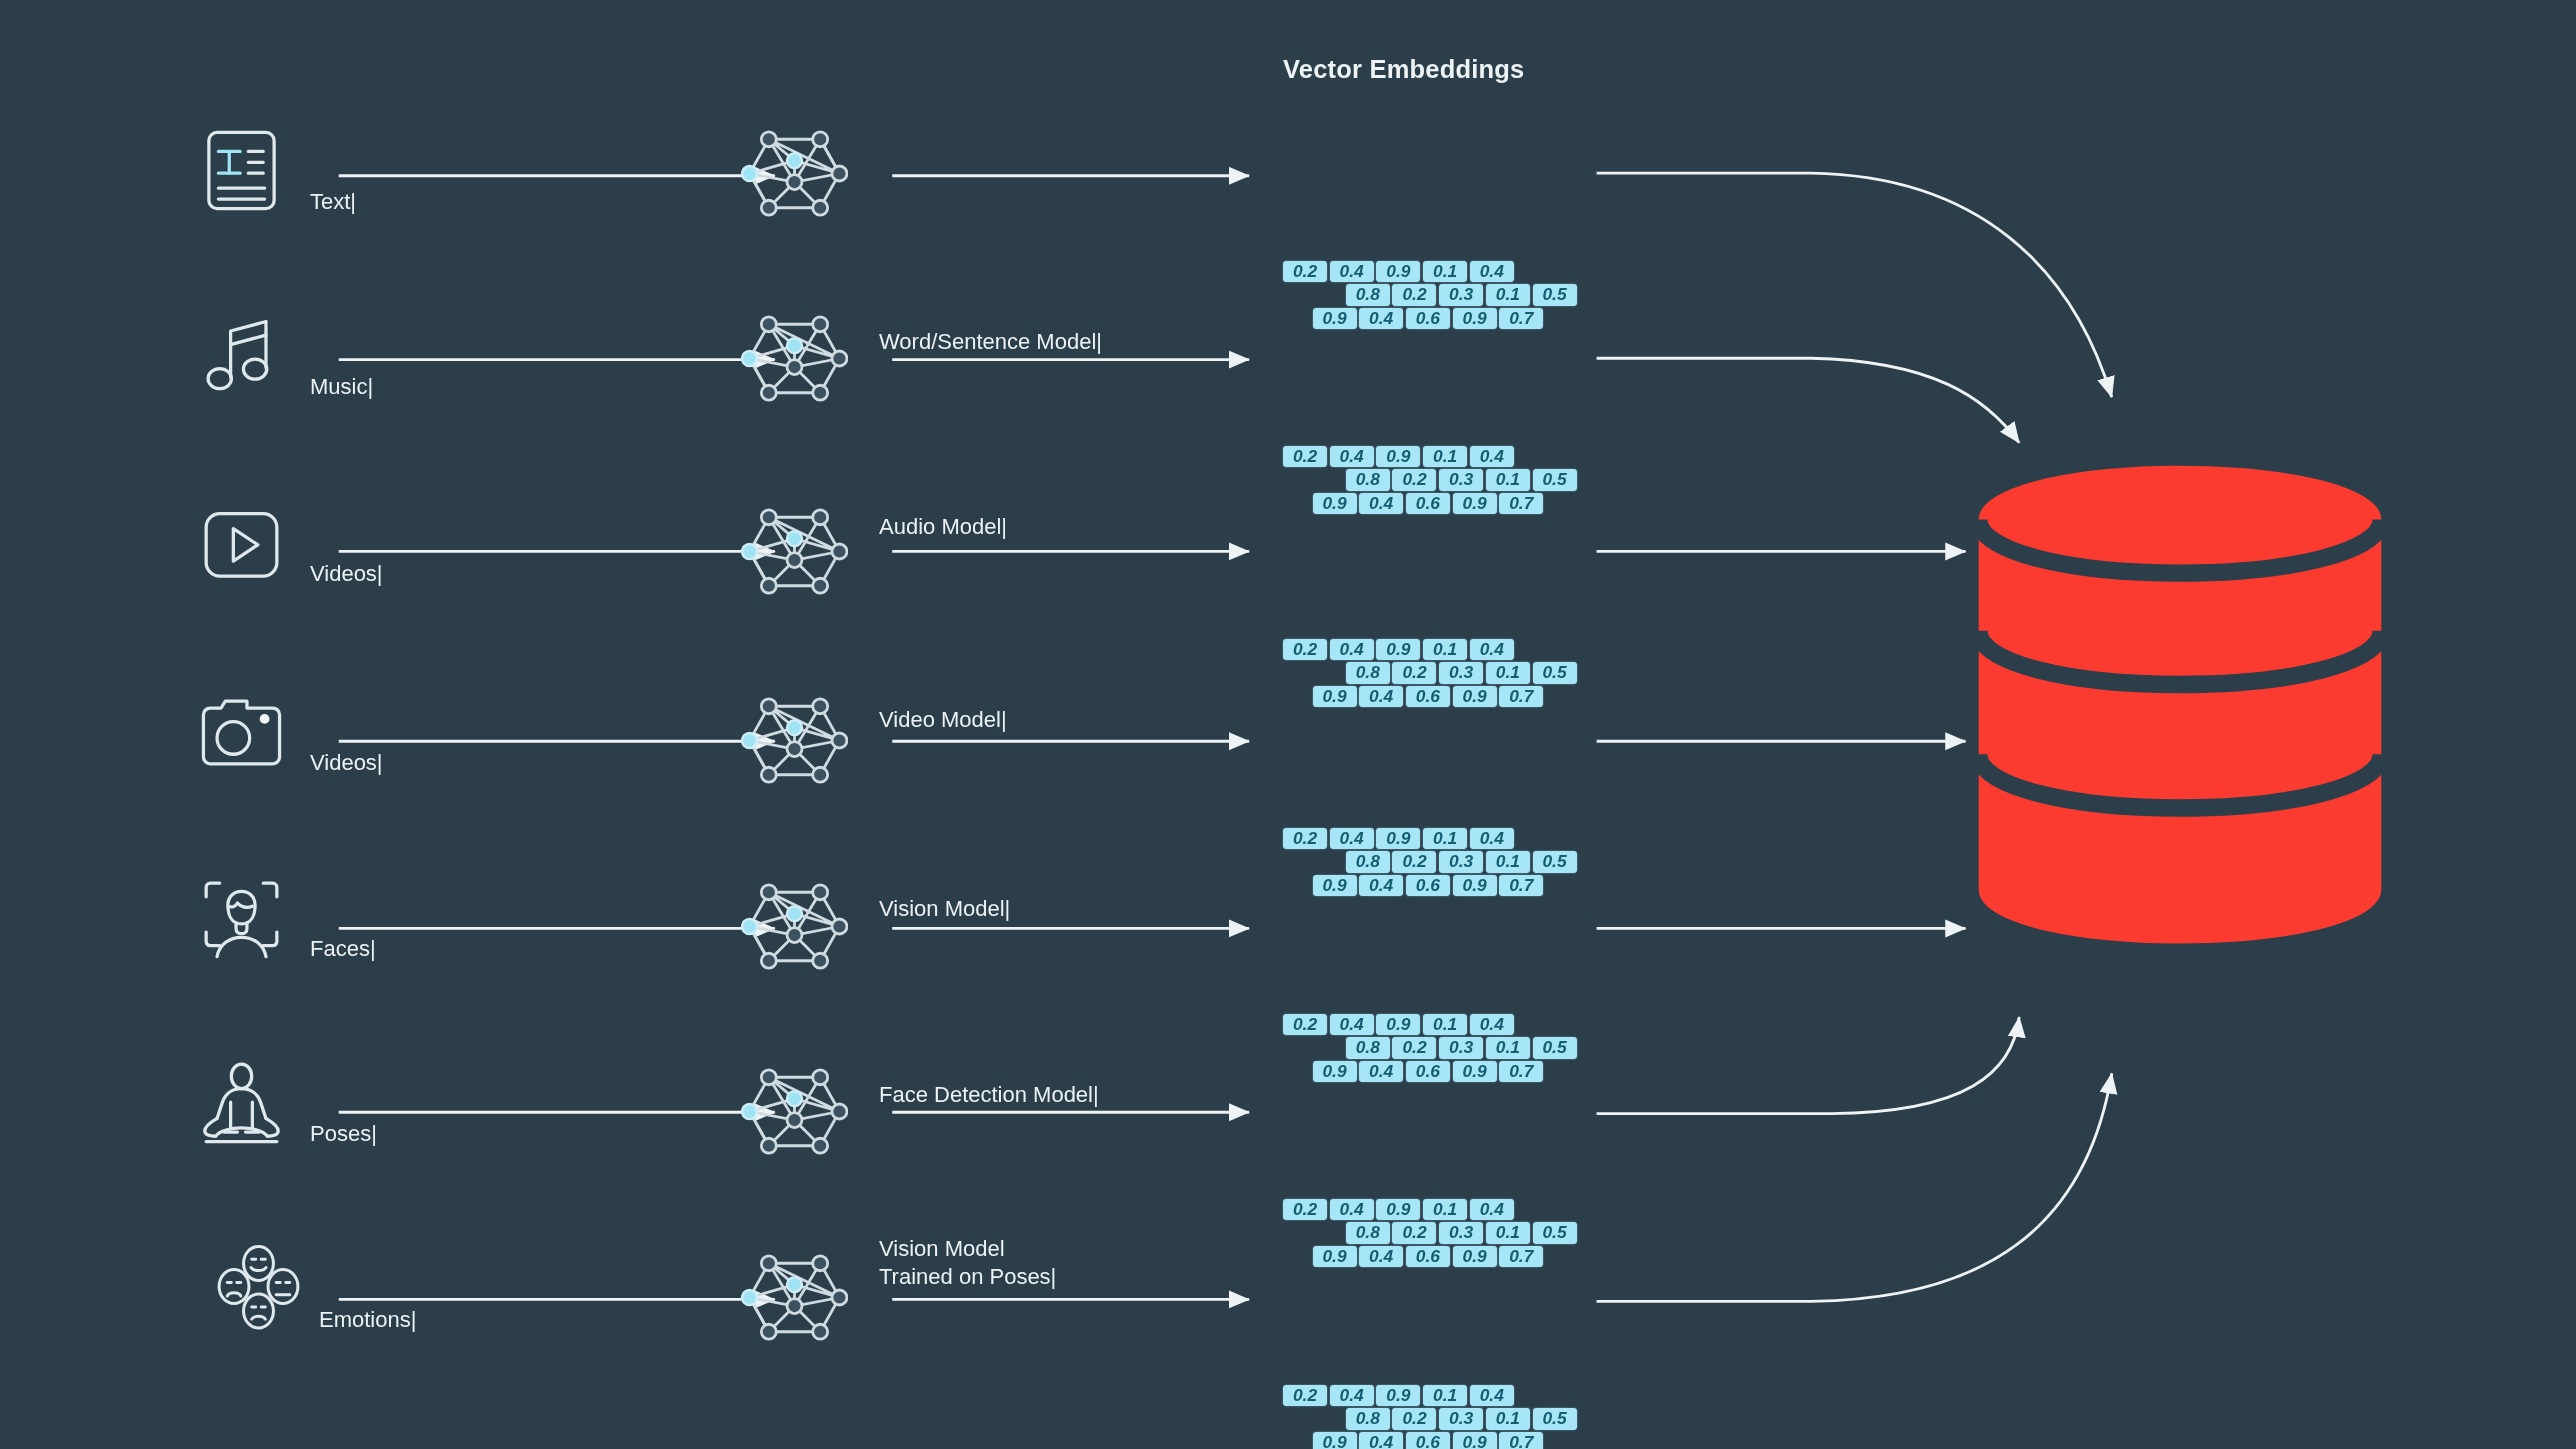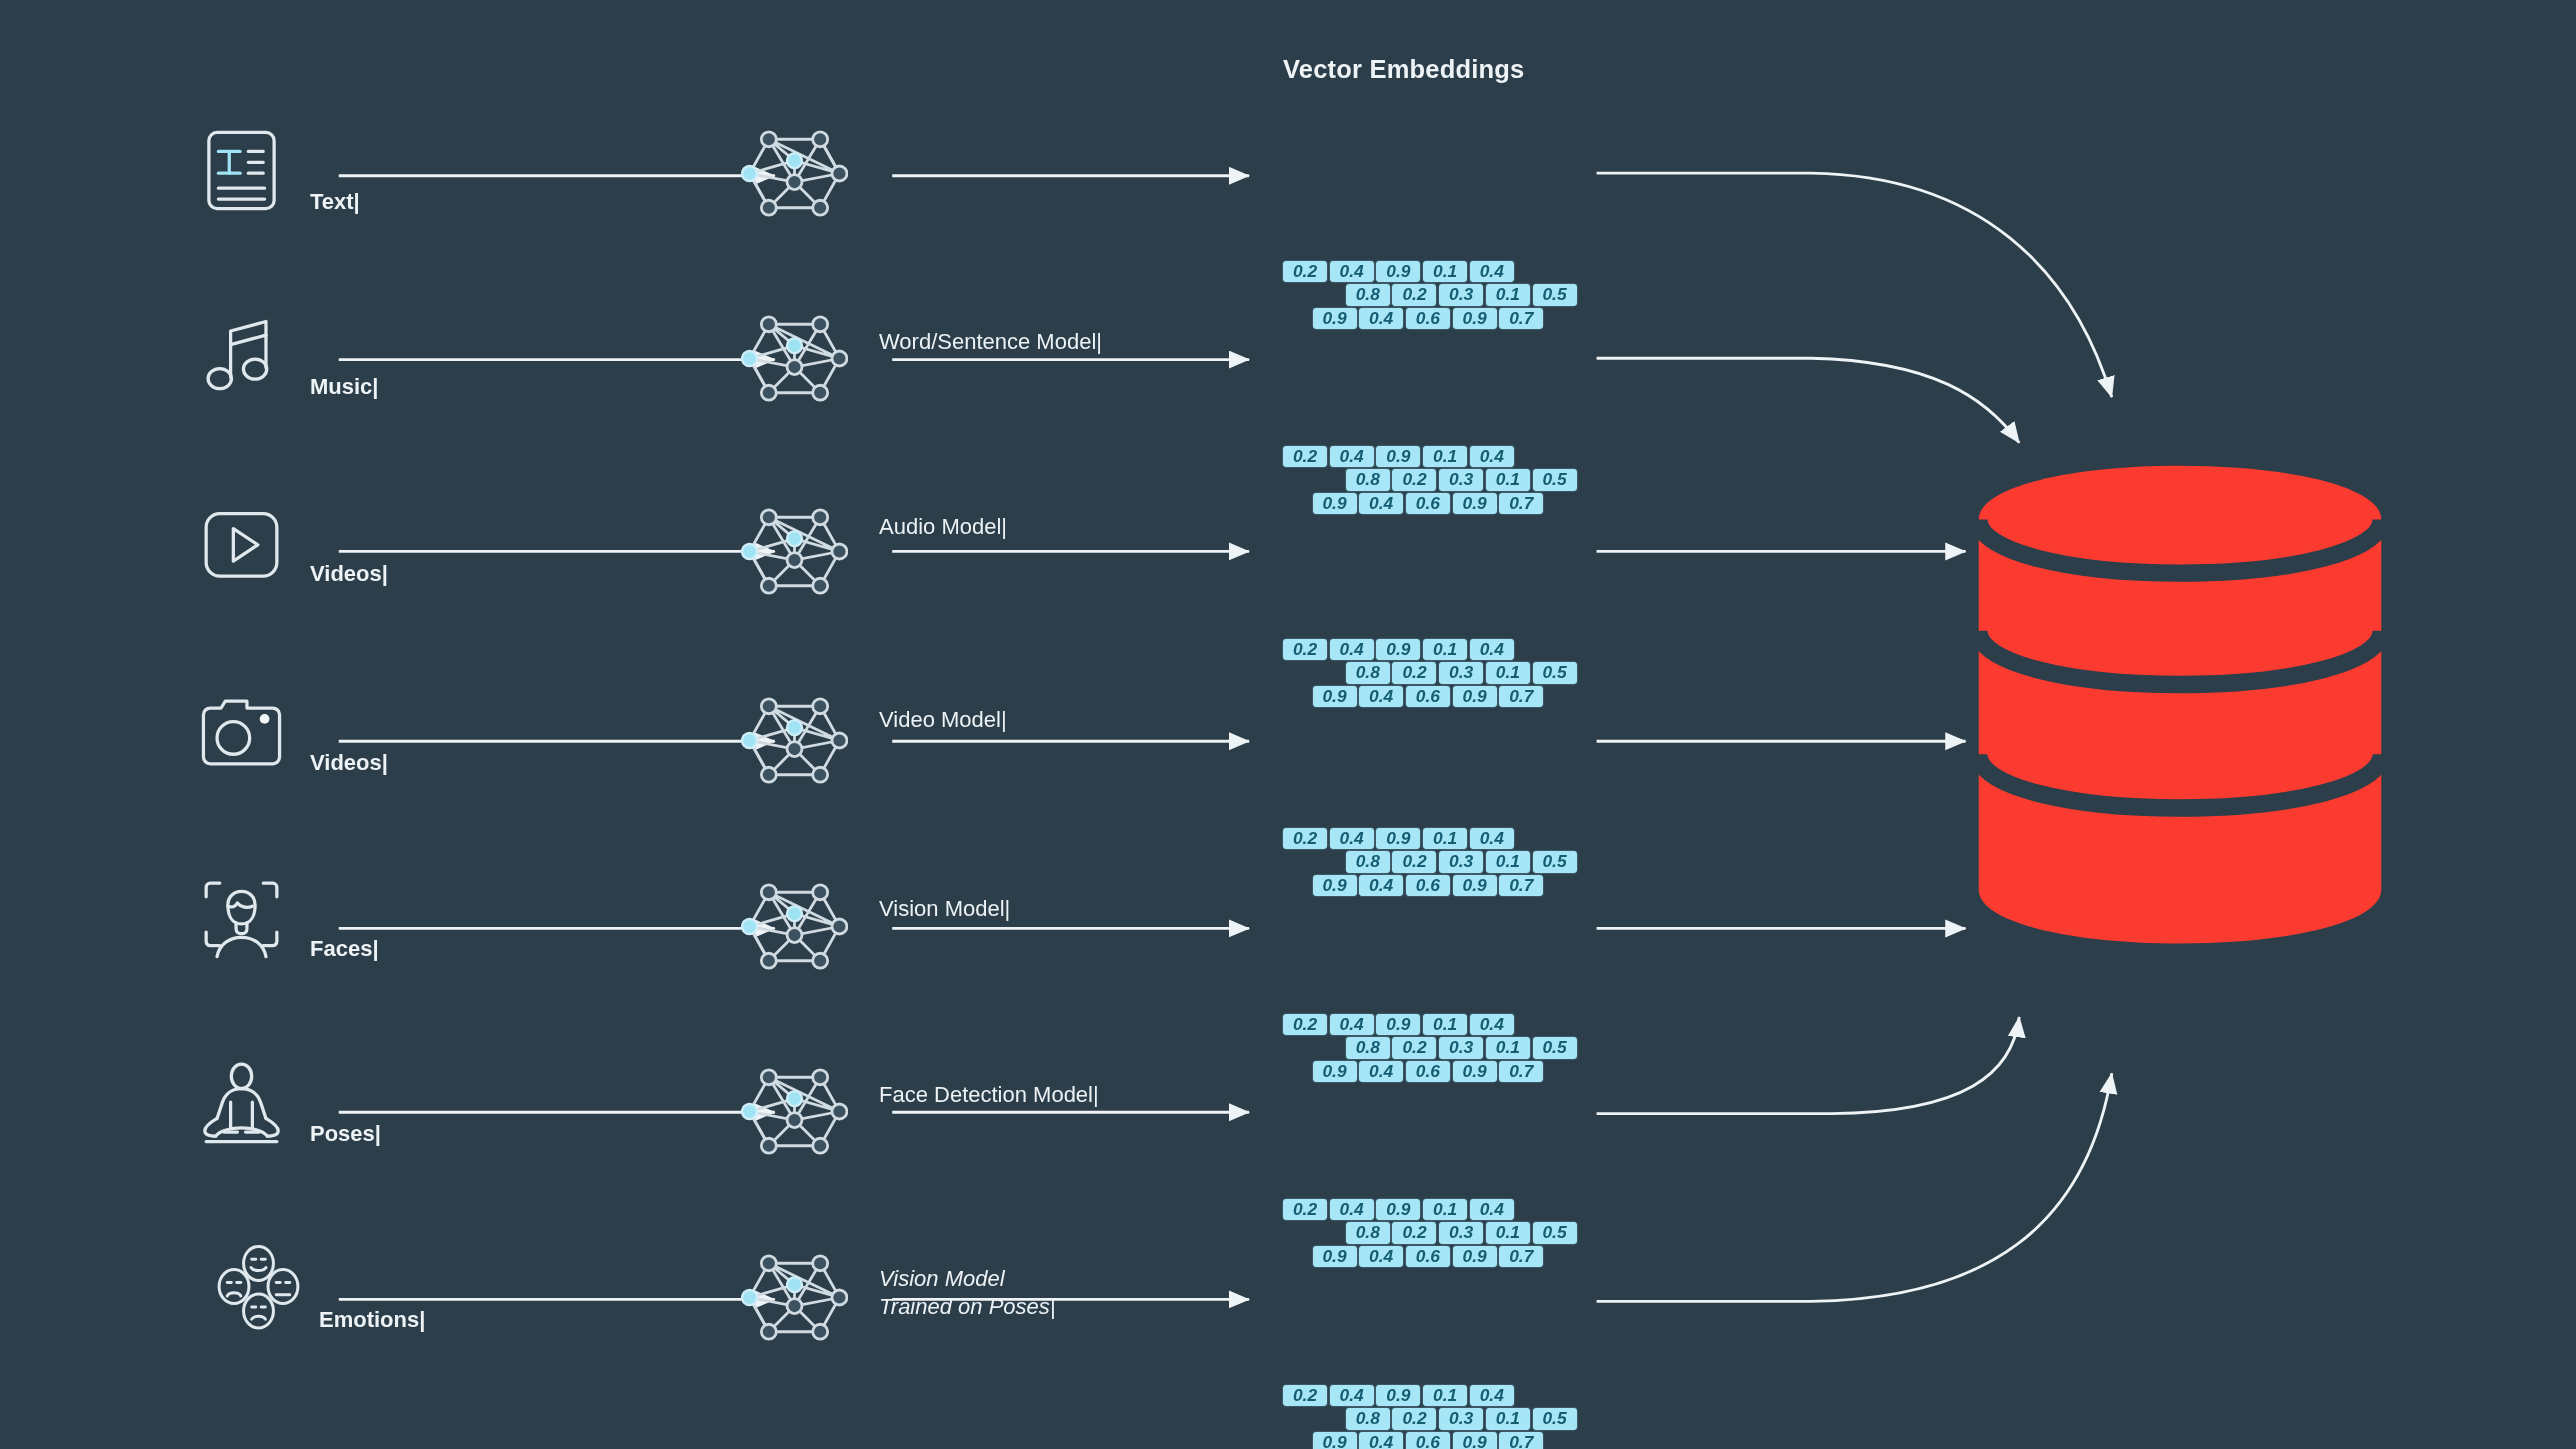--- a/index.html
+++ b/index.html
@@ -45,21 +45,21 @@
     width: 87px;
     height: 87px;
   }
   .src-icon svg { display: block; width: 87px; height: 87px; }
 
   .src-label {
     position: absolute;
     left: 310px;
     top: 62px;
     font-size: 22px;
-    font-weight: bold;
+    font-weight: normal;
     color: #edf2f5;
     white-space: nowrap;
   }
 
   
   .arrow-svg {
     position: absolute;
     left: 0; top: 0;
     width: 2576px; height: 1449px;
     pointer-events: none;
@@ -504,21 +504,21 @@
             <circle cx="74" cy="82" r="7"></circle>
           <circle cx="26" cy="82" r="7"></circle>
             <circle cx="50" cy="58" r="7"></circle>
         </g>
         <g fill="#9fe3f4" stroke="#cfeef8" stroke-width="2.2">
           <circle cx="8" cy="50" r="7"></circle>
             <circle cx="50" cy="38" r="7"></circle>
         </g>
       </svg>
     </div>
-    <div class="model-label" style="left:879px; top:200px;font-style:italic;">
+    <div class="model-label" style="left:879px; top:170px;">
       <div>Vision Model</div>
       <div>Trained on Poses|</div>
     </div>
 
     <div class="emb" style="left:1283px; top:134px;">
       <div class="emb-row r1">
         <span class="cell">0.2</span>
         <span class="cell">0.4</span>
         <span class="cell">0.9</span>
         <span class="cell">0.1</span>

